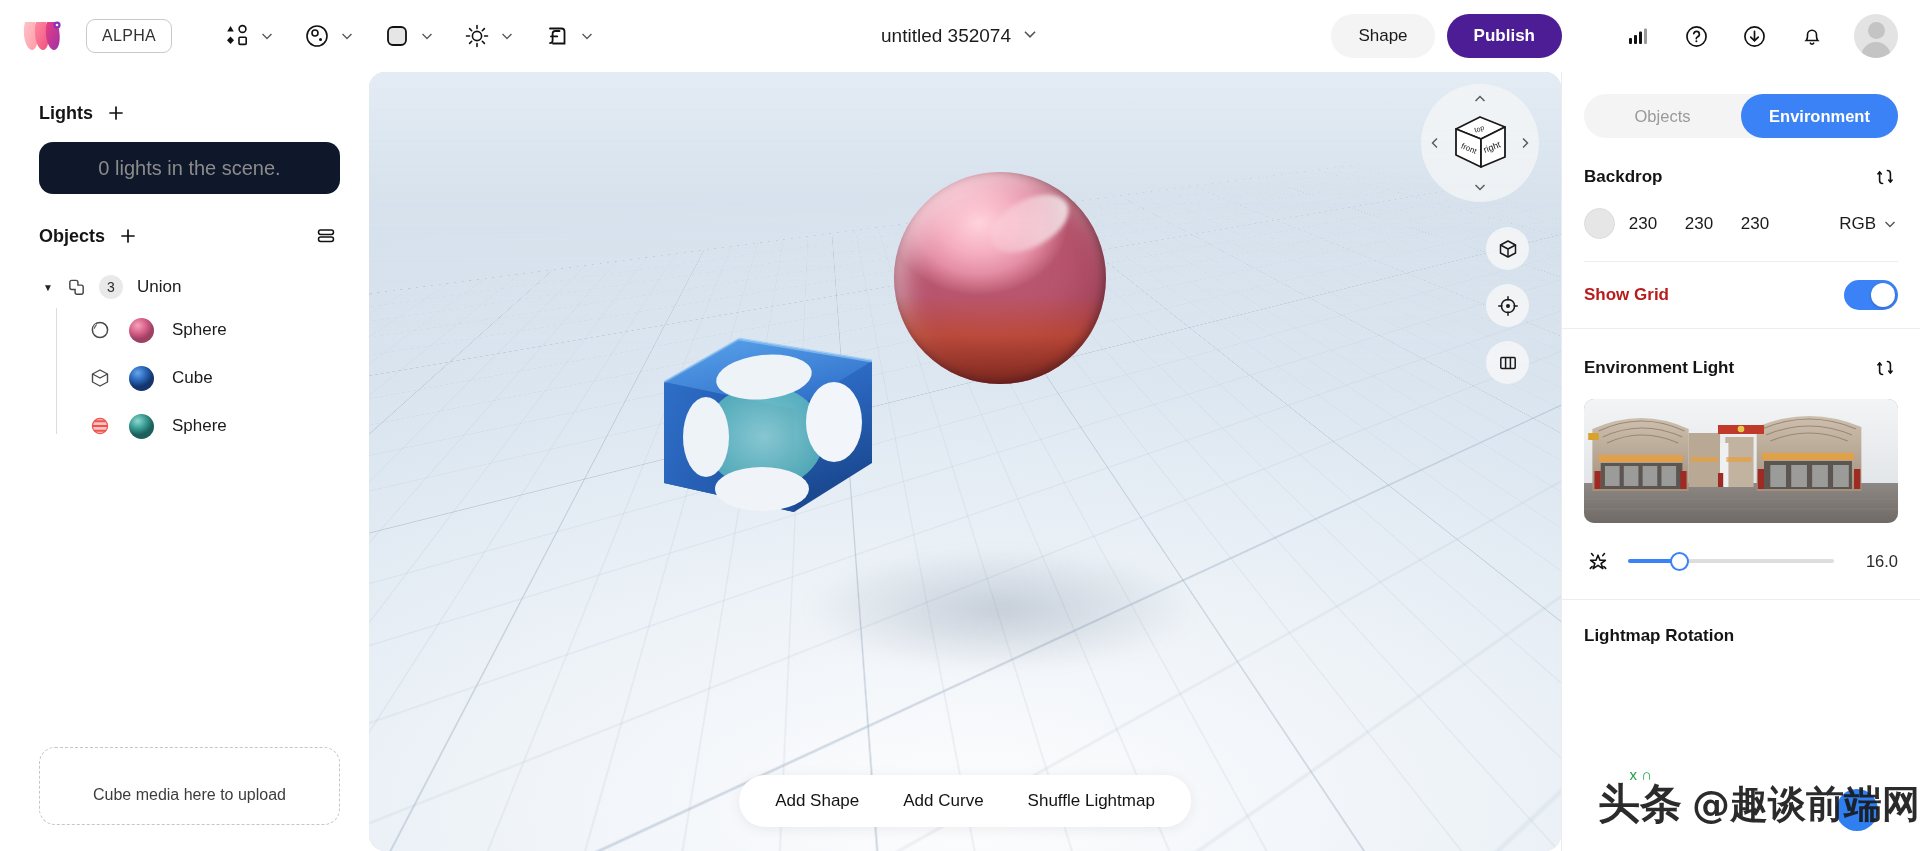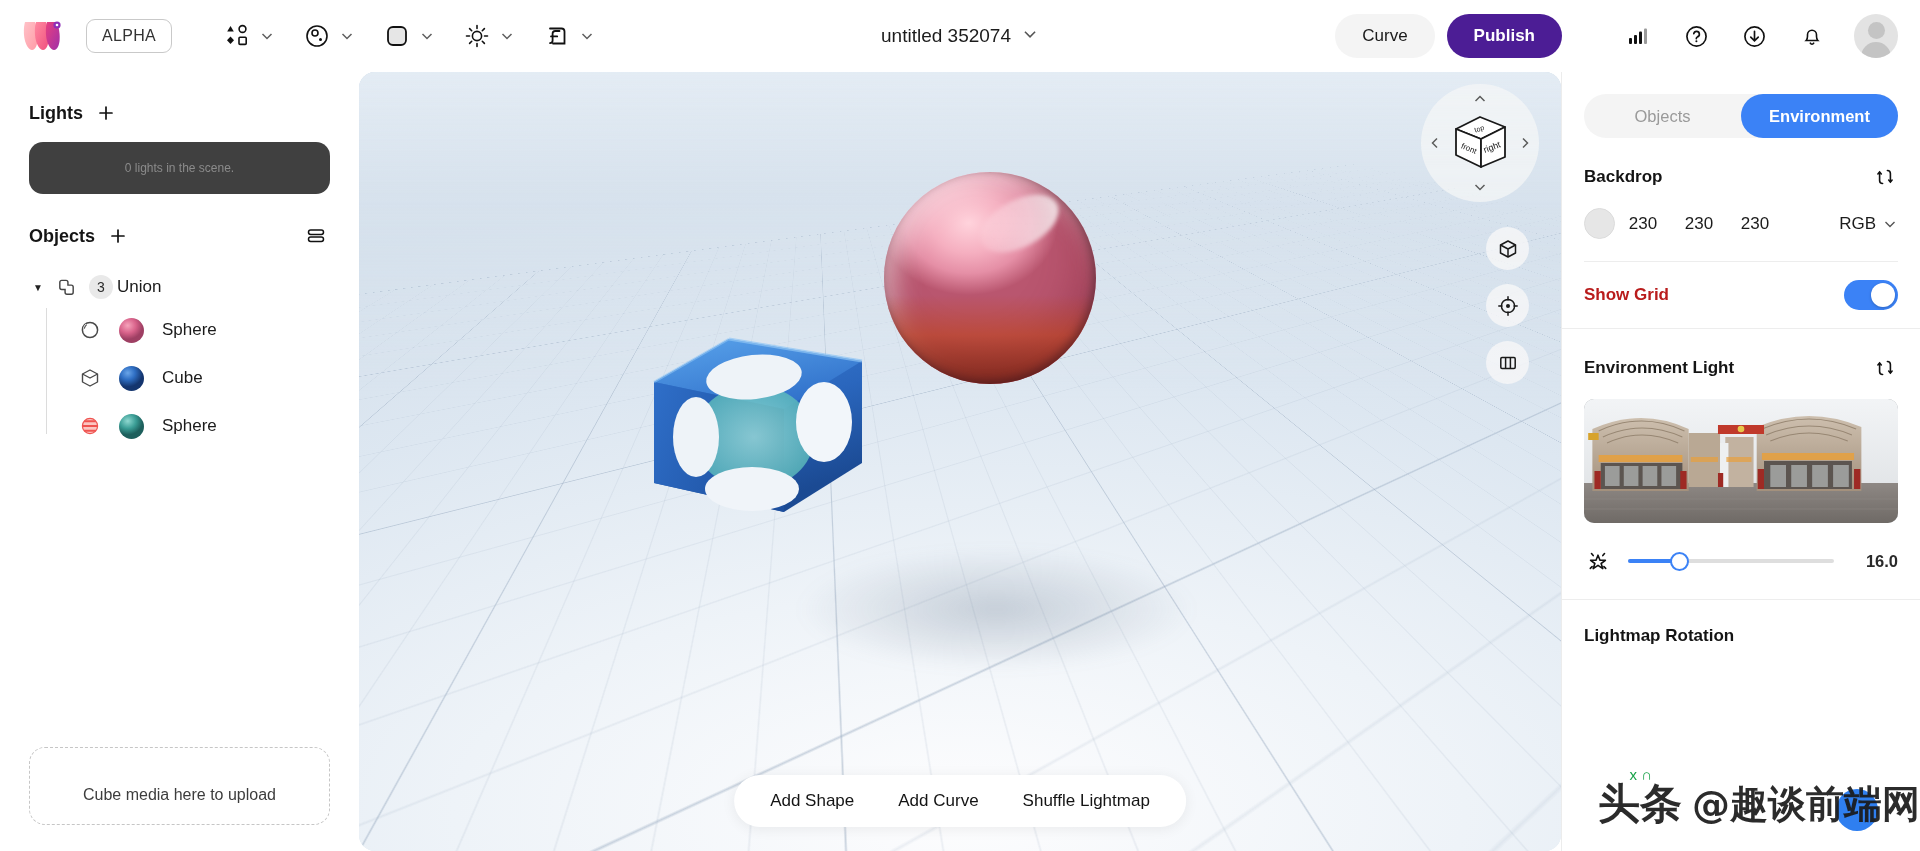--- a/index.html
+++ b/index.html
@@ -83,21 +83,21 @@
   .avatar::before {
     content: ""; position: absolute; width: 17px; height: 17px; border-radius: 50%;
     background: #c4c4c4; left: 13.5px; top: 8px;
   }
   .avatar::after {
     content: ""; position: absolute; width: 30px; height: 19px;
     border-radius: 15px 15px 0 0; background: #c4c4c4; left: 7px; top: 28px;
   }
 
   
-  .body-row { display: flex; flex: 1; min-height: 0; position: relative; }
+  .body-row { display: flex; flex: 1; min-height: 0; position: relative; padding-left: 10px; }
 
   
   .sidebar {
     width: 359px; flex: 0 0 359px;
     background: #fff;
     padding: 0 29px;
     position: relative;
     display: flex; flex-direction: column;
   }
   .section-head {
@@ -110,25 +110,25 @@
     display: flex; align-items: center; justify-content: center;
     cursor: pointer; border-radius: 6px; color: #111;
   }
   .head-spacer { flex: 1; }
   .layers-btn {
     width: 28px; height: 28px; display: flex; align-items: center; justify-content: center;
     cursor: pointer; border-radius: 6px; color: #111;
   }
   .empty-box {
     margin-top: 16px;
-    background: #404040;
+    background: #0f172a;
     border-radius: 14px;
     height: 52px;
     display: flex; align-items: center; justify-content: center;
-    font-size: 12px; color: #8b8b8b;
+    font-size: 20px; color: #8b8b8b;
   }
   .tree { margin-top: 18px; }
   .tree-row {
     display: flex; align-items: center;
     height: 38px; border-radius: 8px; cursor: pointer;
     padding-right: 6px;
   }
   .disclosure {
     width: 18px; height: 18px; display: flex; align-items: center; justify-content: center;
     color: #222; font-size: 10px; cursor: pointer; flex: 0 0 18px;
@@ -137,21 +137,21 @@
     width: 26px; height: 26px; margin-left: 6px;
     display: flex; align-items: center; justify-content: center; color: #444;
     flex: 0 0 26px;
   }
   .count-badge {
     width: 24px; height: 24px; margin-left: 10px;
     border-radius: 50%; background: #e9e9e9;
     display: flex; align-items: center; justify-content: center;
     font-size: 14px; color: #2b2b2b; flex: 0 0 24px;
   }
-  .node-label { margin-left: 4px; font-size: 17px; color: #1b1b1b; }
+  .node-label { margin-left: 14px; font-size: 17px; color: #1b1b1b; }
   .children { position: relative; padding-left: 18px; }
   .children::before {
     content: ""; position: absolute; left: 17px; top: 2px; bottom: 16px;
     width: 1px; background: #dcdcdc;
   }
   .child-row {
     display: flex; align-items: center; height: 48px;
     padding-left: 30px; border-radius: 8px; cursor: pointer;
   }
   .shape-icon {
@@ -358,21 +358,21 @@
     box-shadow: 0 1px 3px rgba(0,0,0,.22);
   }
   .hdri-thumb {
     margin: 18px 22px 0 22px;
     height: 124px; border-radius: 10px;
     overflow: hidden; position: relative; cursor: pointer;
     background: #9aa0a4;
   }
   .hdri-thumb svg { display: block; width: 100%; height: 100%; }
   .slider-row {
-    display: flex; align-items: center; padding: 0 22px; margin-top: 24px; gap: 0; font-weight: bold;
+    display: flex; align-items: center; padding: 0 22px; margin-top: 24px; gap: 0;
   }
   .slider-icon {
     width: 28px; height: 28px; display: flex; align-items: center; justify-content: center;
     color: #111; flex: 0 0 28px;
   }
   .slider-track {
     flex: 1; margin: 0 16px; height: 4px; border-radius: 2px;
     background: #dedede; position: relative; cursor: pointer;
   }
   .slider-fill {
@@ -519,21 +519,21 @@
     <div class="title-center">
       <span class="title-text">untitled 352074</span>
       <span>
         <svg width="18" height="18" viewBox="0 0 16 16" fill="none" stroke="#555" stroke-width="1.4">
             <path d="M3.5 6 L8 10.5 L12.5 6"></path>
           </svg>
       </span>
     </div>
 
     <div class="header-right">
-      <button class="btn-export">Curve</button>
+      <button class="btn-export">Shape</button>
       <button class="btn-publish">Publish</button>
 
       <div class="hdr-icon">
         <svg width="22" height="22" viewBox="0 0 22 22">
           <rect x="2" y="13" width="3" height="6" rx="1" fill="#111"></rect>
           <rect x="7" y="10" width="3" height="9" rx="1" fill="#111"></rect>
           <rect x="12" y="6.5" width="3" height="12.5" rx="1" fill="#111"></rect>
           <rect x="17" y="3.5" width="3" height="15.5" rx="1" fill="#9a9a9a"></rect>
         </svg>
       </div>

